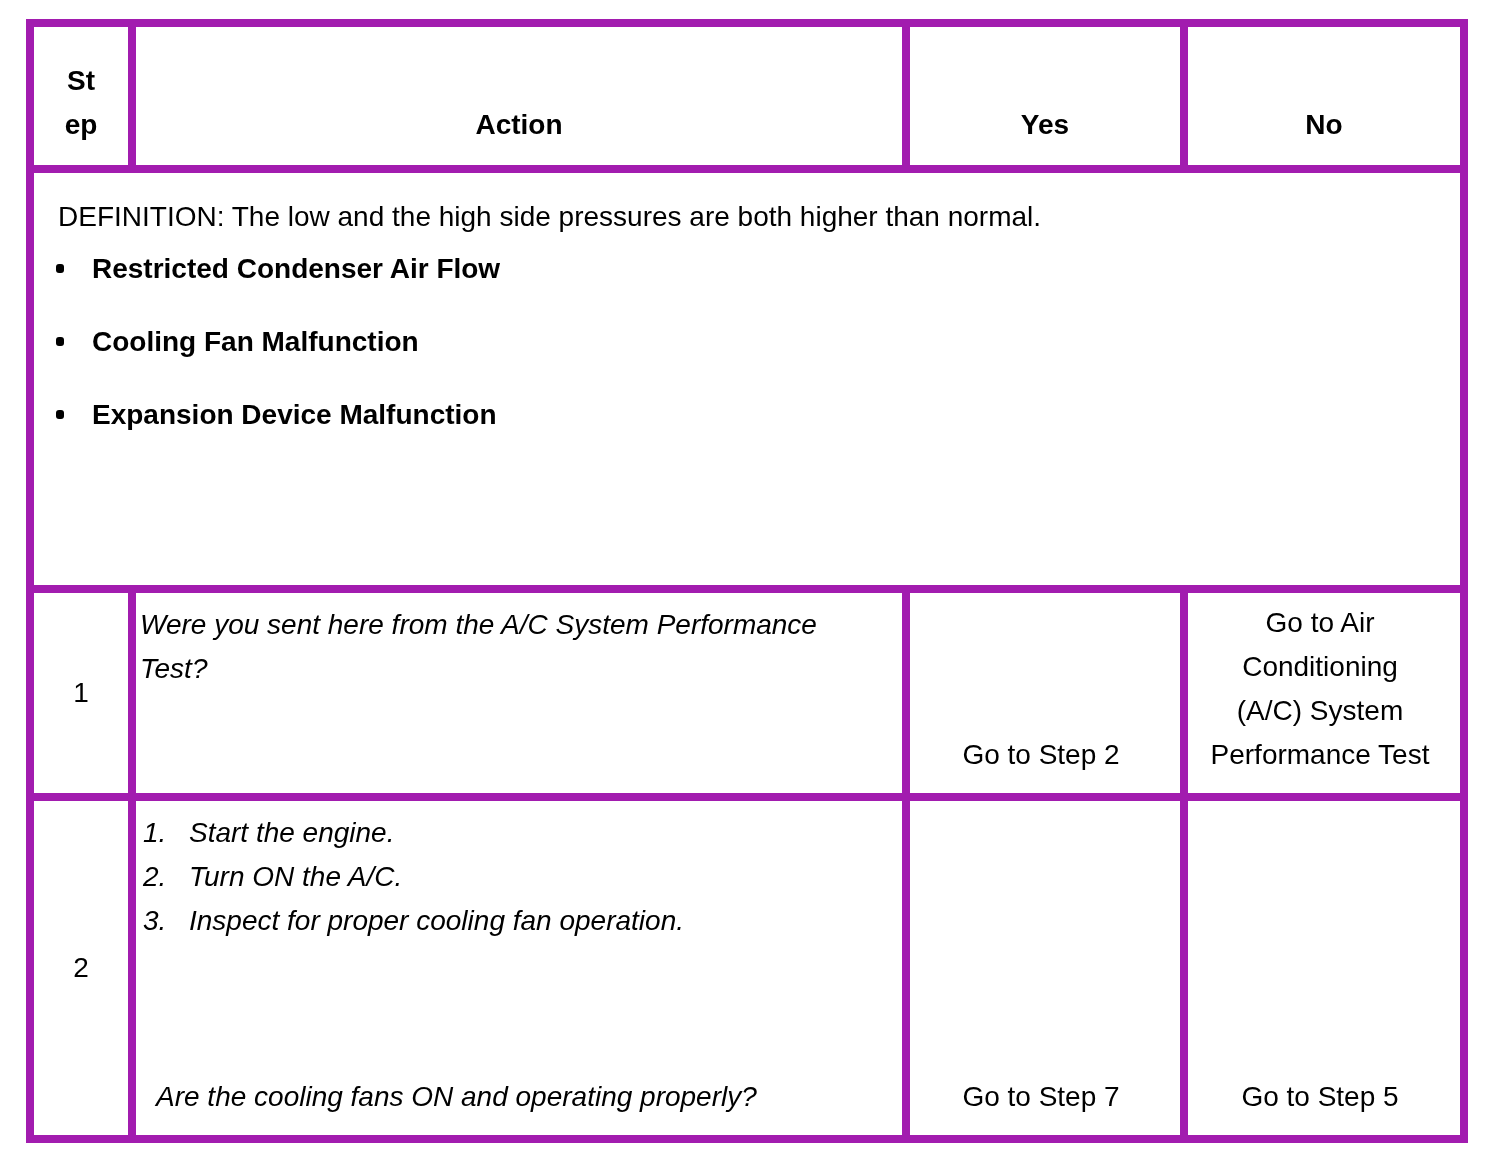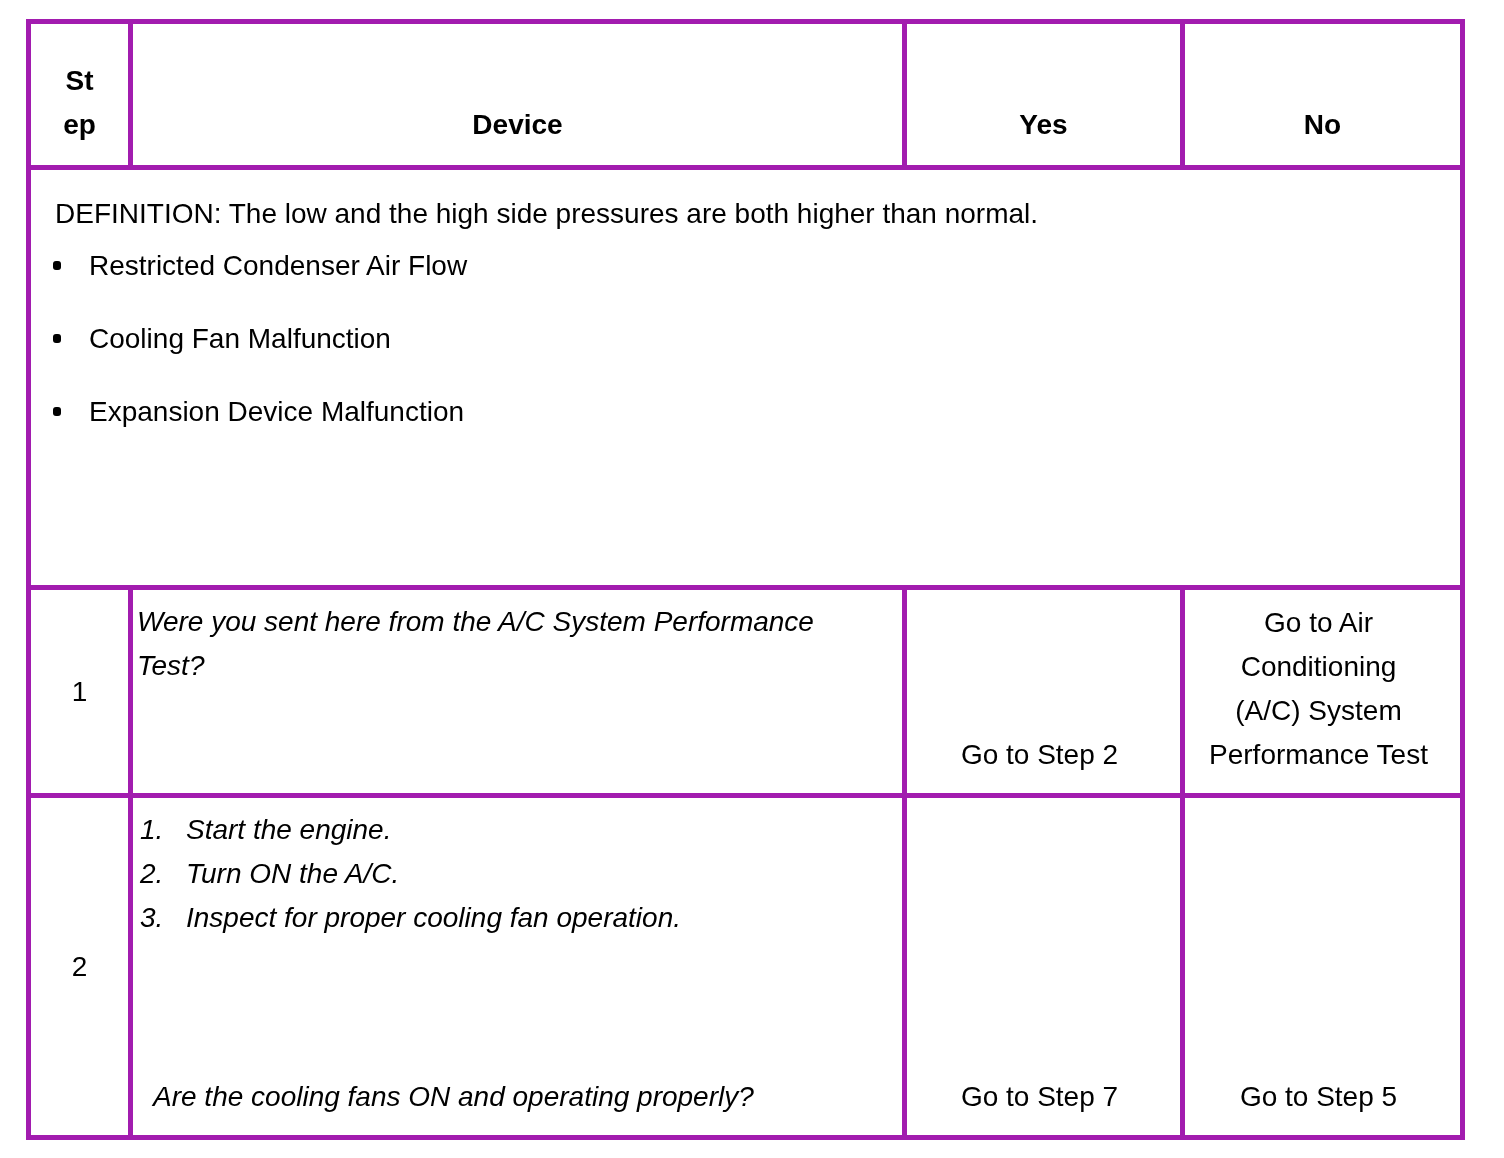--- a/index.html
+++ b/index.html
@@ -20,21 +20,21 @@
     position: absolute;
     left: 26px;
     top: 19px;
     width: 1434px;
     border-collapse: collapse;
     table-layout: fixed;
     border: 5px solid #000000;
   }
   table.diag th,
   table.diag td {
-    border: 5px solid #a21caf;
+    border: 8px solid #a21caf;
     line-height: 44px;
     overflow: hidden;
   }
   
   tr.hdr { height: 146px; }
   tr.hdr th {
     font-weight: bold;
     text-align: center;
     vertical-align: bottom;
     padding: 0 4px 18px 4px;
@@ -48,20 +48,21 @@
   }
   p.deftext { margin: 8px; }
   ul.causes {
     list-style: none;
     margin: 0;
     padding: 0;
   }
   ul.causes li {
     position: relative;
     padding-left: 42px;
+    font-weight: bold;
   }
   ul.causes li + li { margin-top: 29px; }
   ul.causes li .dot {
     position: absolute;
     left: 6px;
     top: 17px;
     width: 8px;
     height: 9px;
     background: #000000;
     border-radius: 3px;
@@ -114,21 +115,21 @@
   <colgroup>
     <col style="width:102px">
     <col style="width:774px">
     <col style="width:278px">
     <col style="width:280px">
   </colgroup>
   <tbody>
     <tr class="hdr">
       <th class="step-hdr">St
 ep</th>
-      <th>Device</th>
+      <th>Action</th>
       <th>Yes</th>
       <th>No</th>
     </tr>
 
     <tr class="defrow">
       <td class="defcell" colspan="4">
         <p class="deftext">DEFINITION: The low and the high side pressures are both higher than normal.</p>
         <ul class="causes">
           <li>
             <span class="dot"></span>

